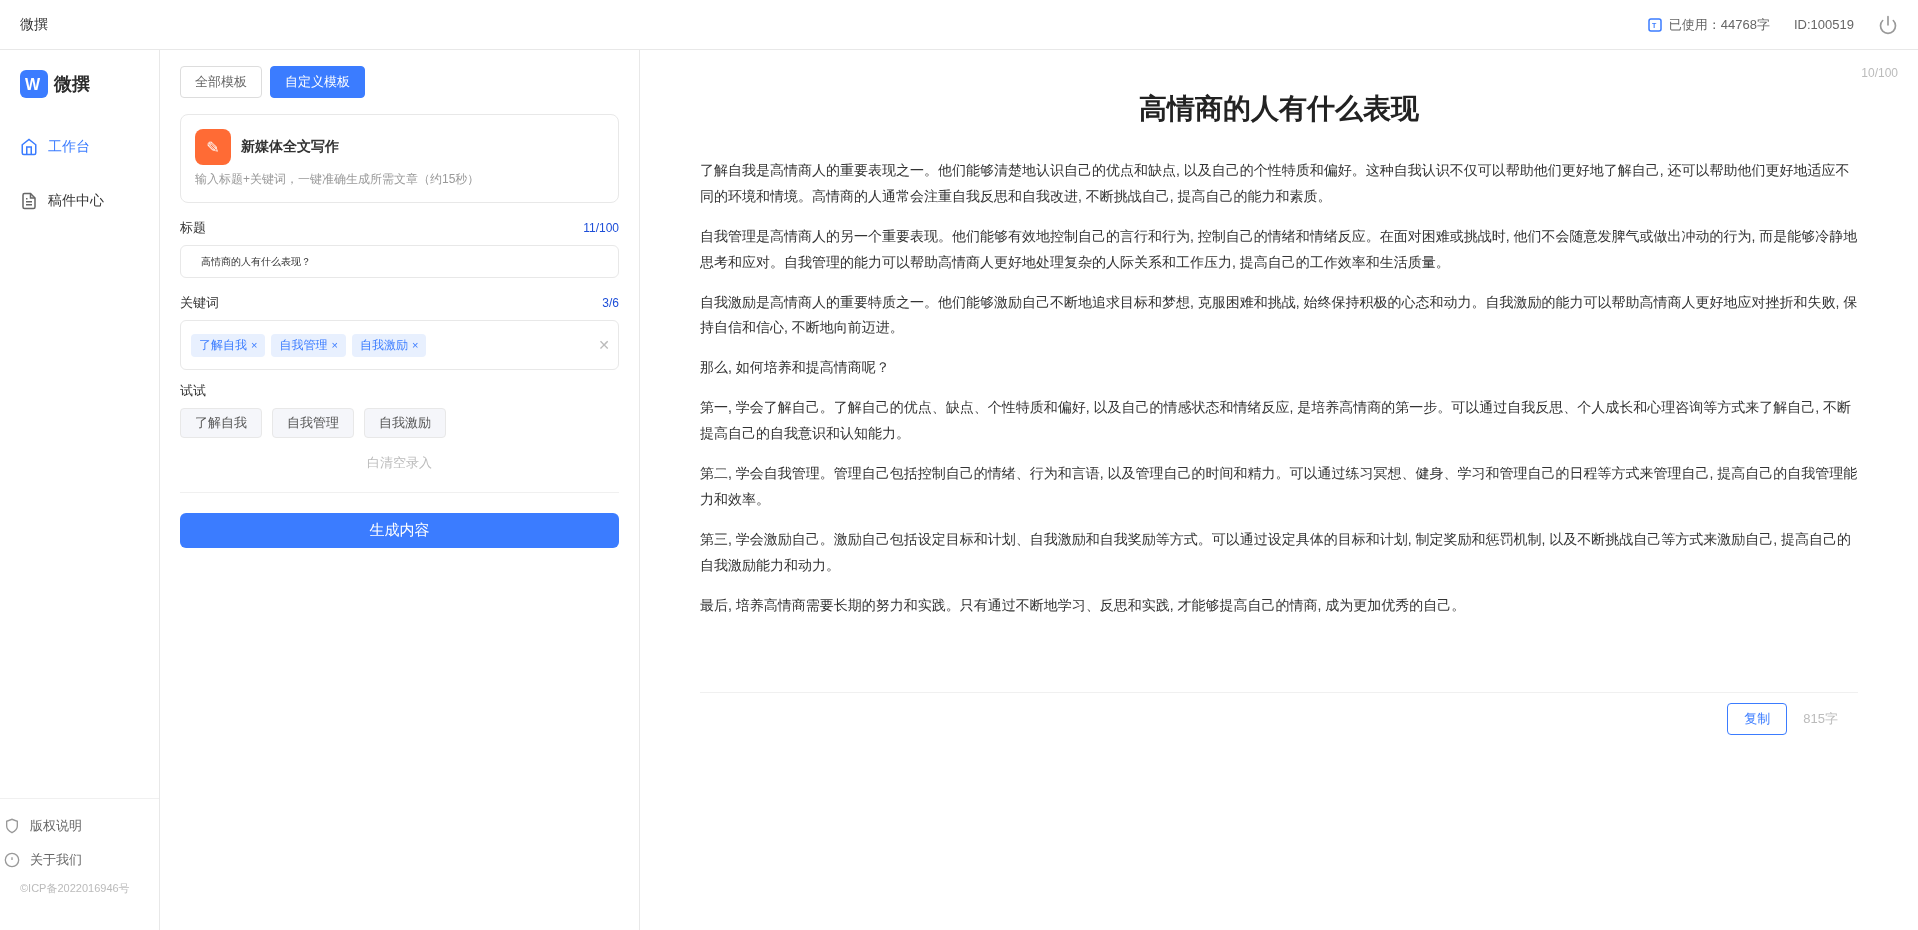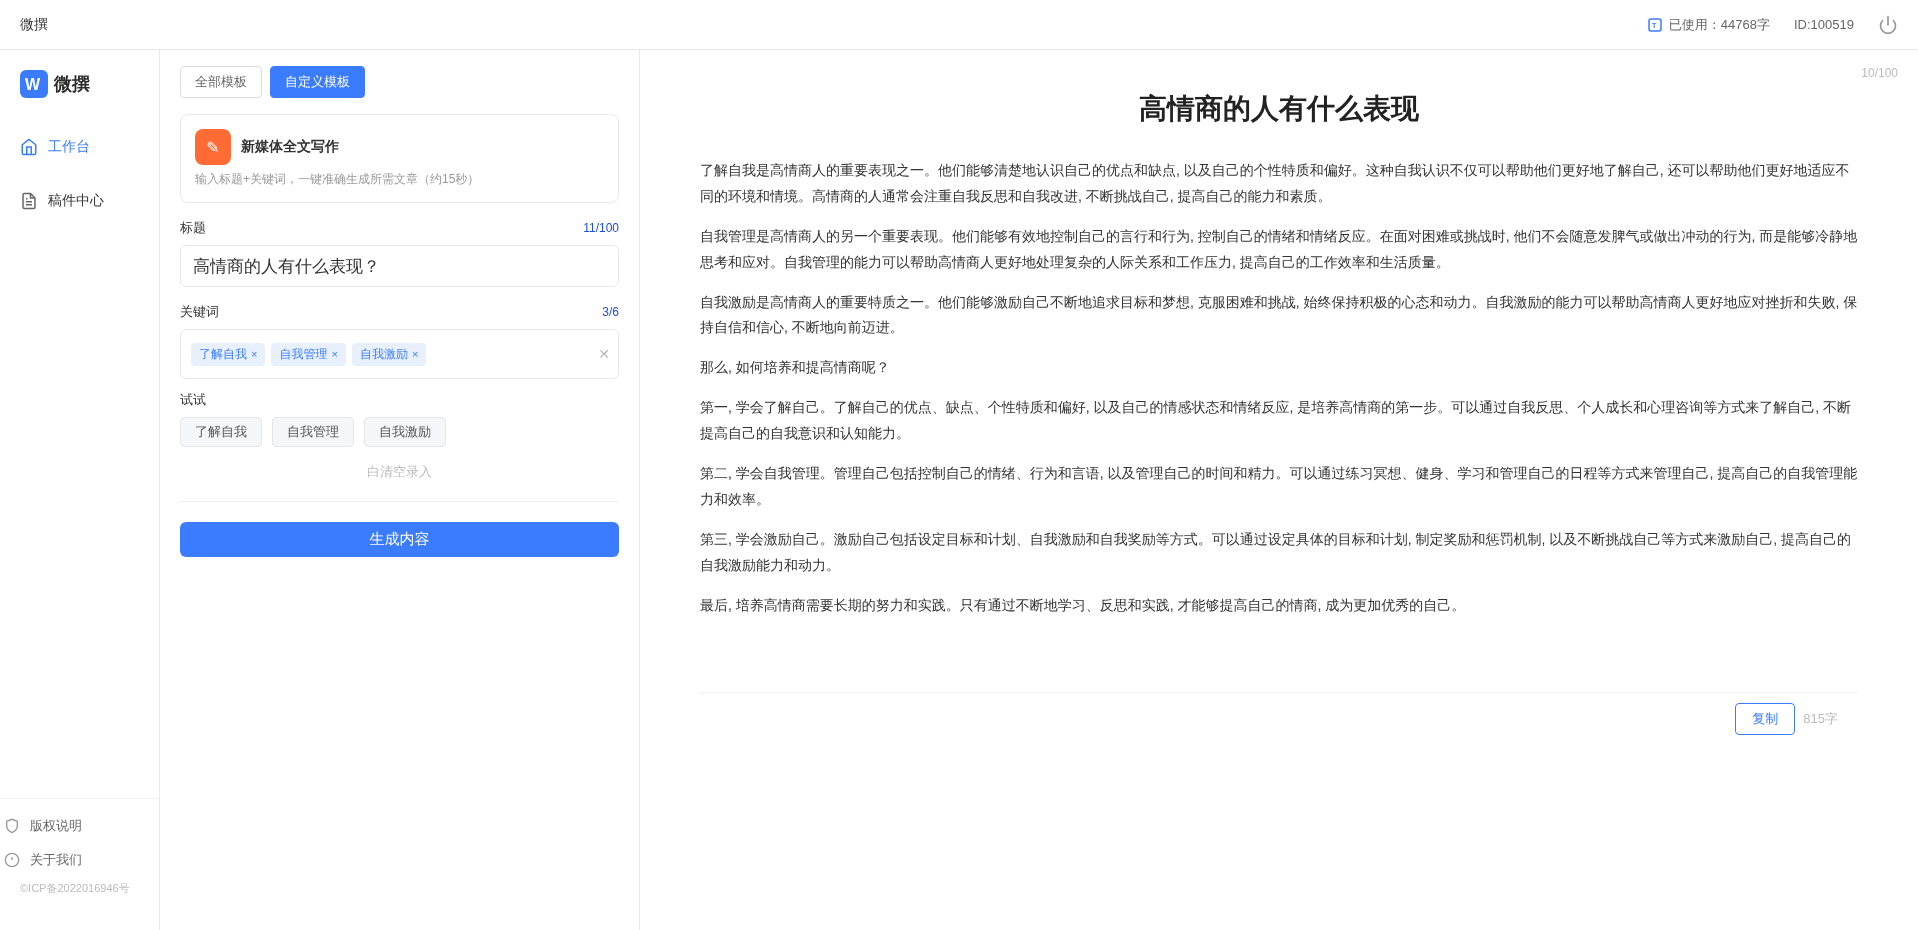--- a/index.html
+++ b/index.html
@@ -199,22 +199,22 @@
       margin-bottom: 8px;
     }
     .form-count {
       font-size: 12px;
       color: #1d4ed8;
     }
     .form-input {
       width: 100%;
       border: 1px solid #e8e8e8;
       border-radius: 6px;
-      padding: 10px 12px;
-      font-size: 17px;
+      padding: 10px 20px;
+      font-size: 10px;
       color: #333;
       outline: none;
       resize: none;
       font-family: Liberation Serif, serif;
     }
 
     .keywords-section {
       padding: 0 20px;
       margin-top: 16px;
     }
@@ -341,21 +341,21 @@
 
     .article-footer {
       position: sticky;
       bottom: 18px;
       background: #fff;
       border-top: 1px solid #f0f0f0;
       padding: 10px 20px;
       display: flex;
       justify-content: flex-end;
       align-items: center;
-      gap: 8px;
+      gap: 16px;
     }
     .copy-btn {
       background: #fff;
       border: 1px solid #3b7cff;
       color: #3b7cff;
       border-radius: 4px;
       padding: 6px 16px;
       font-size: 13px;
       cursor: pointer;
     }

